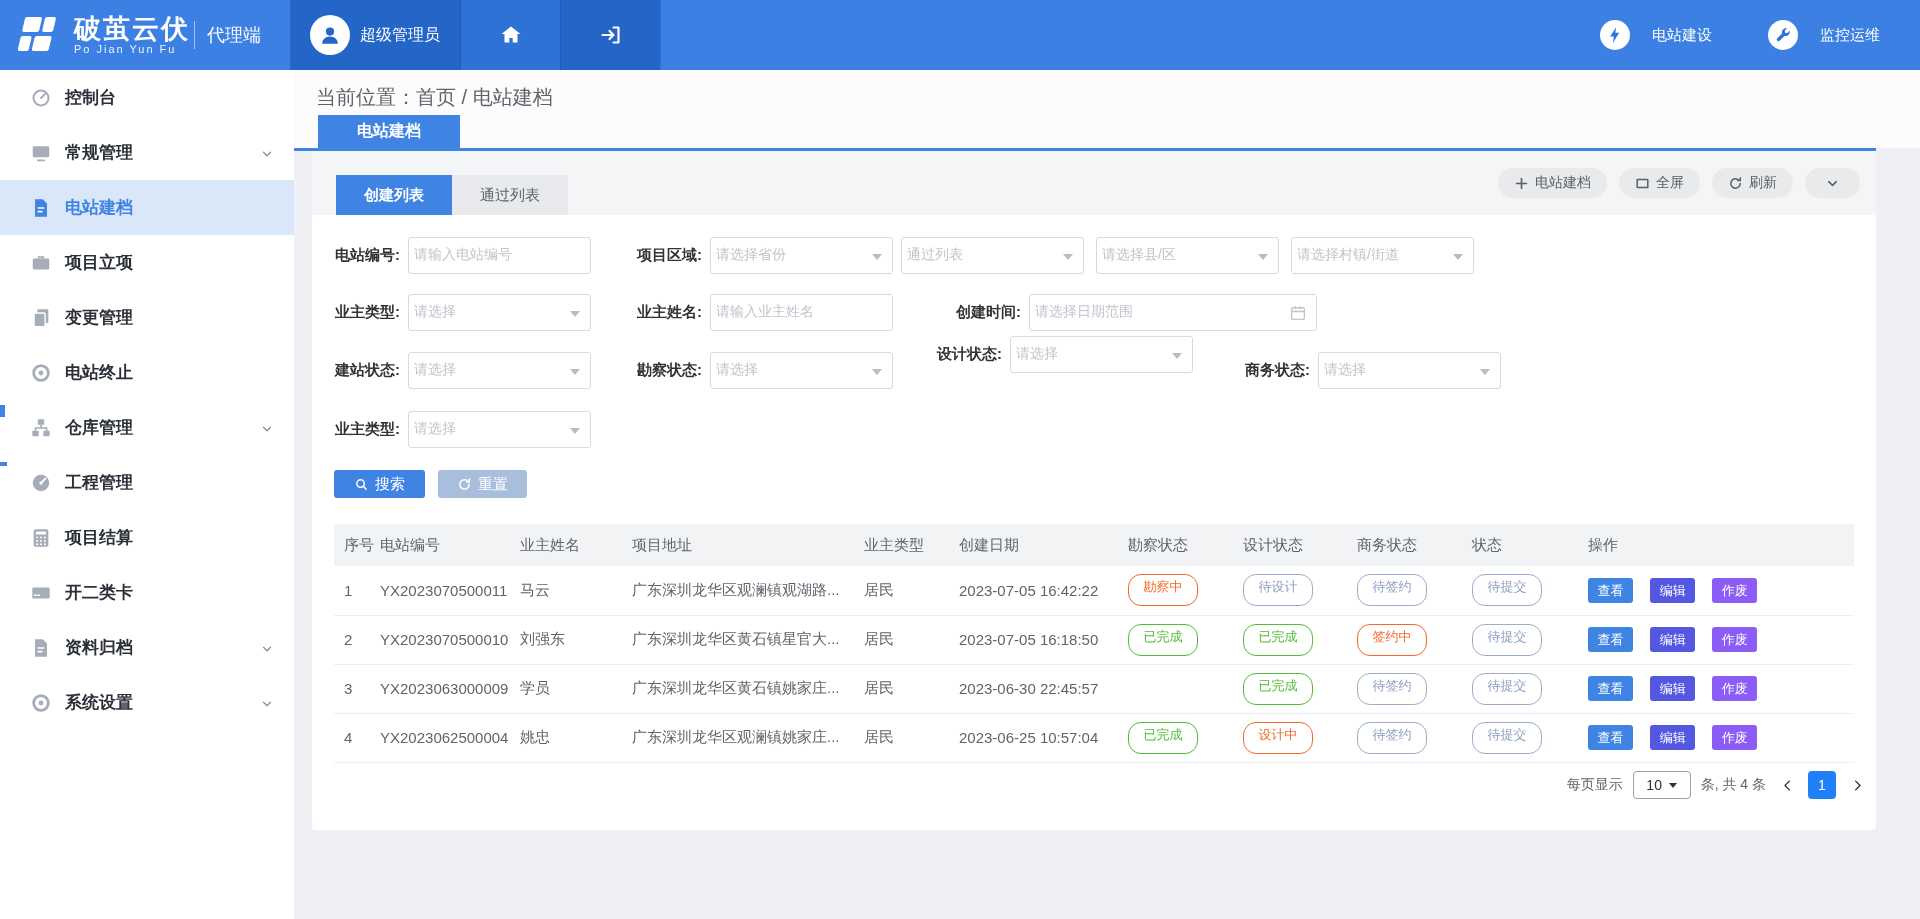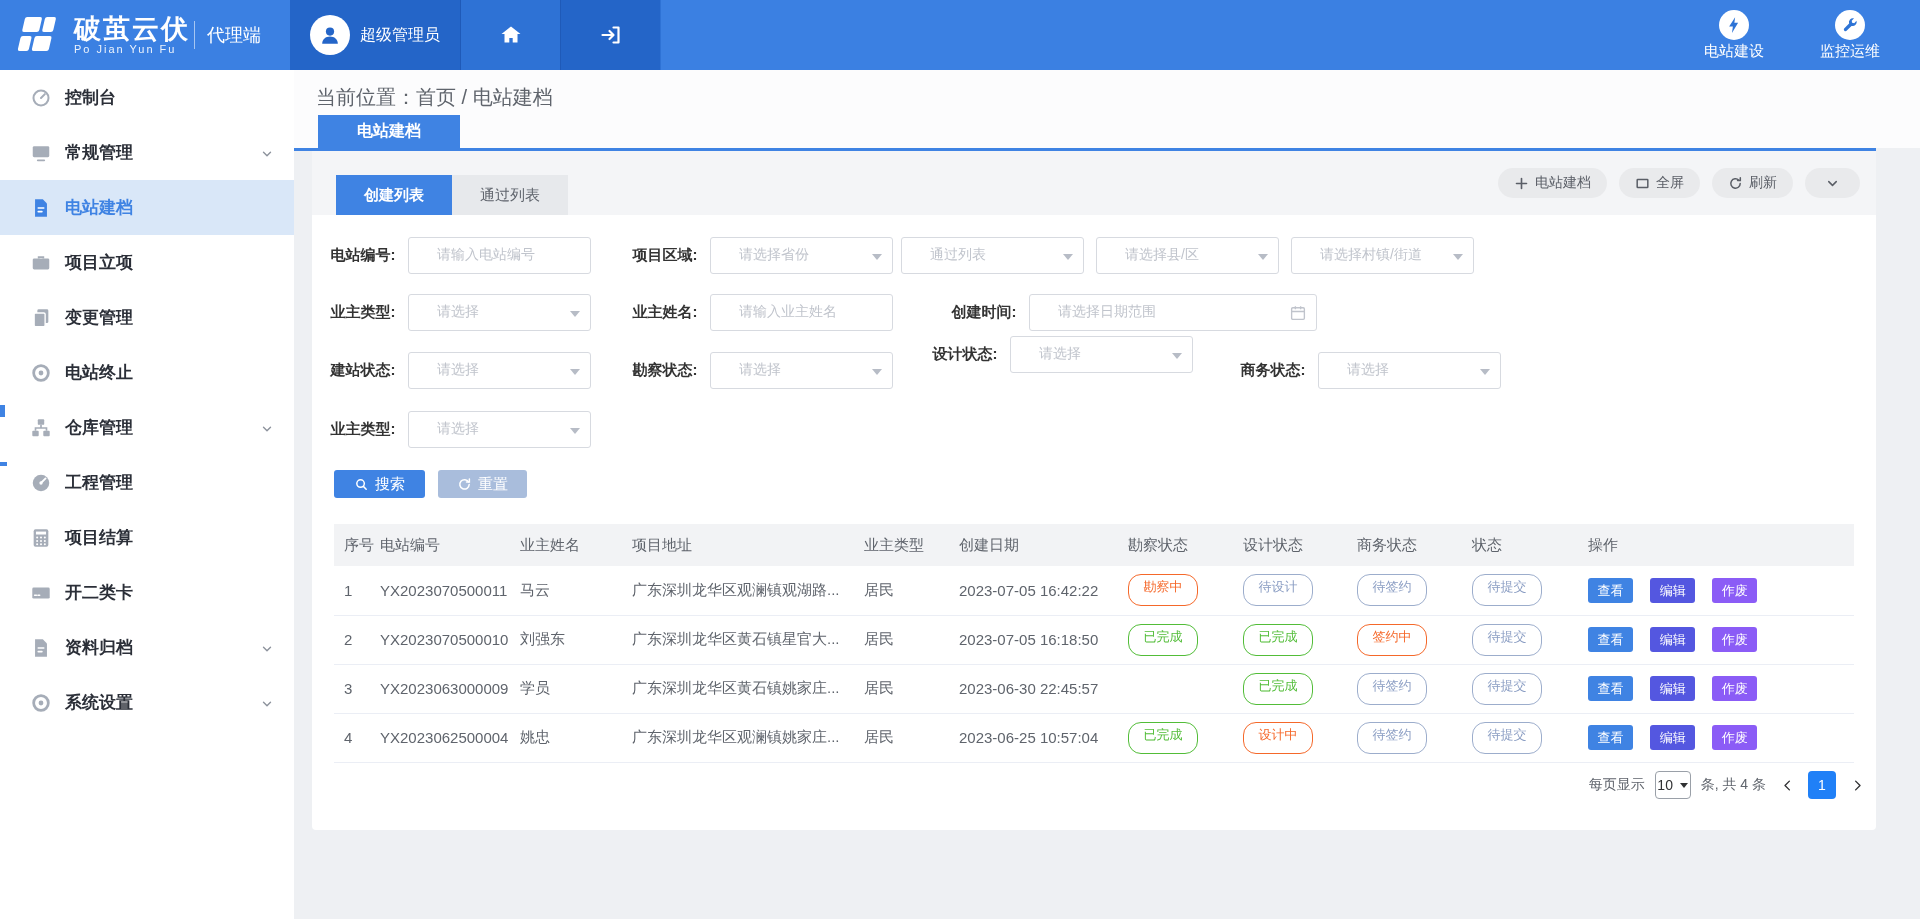--- a/index.html
+++ b/index.html
@@ -15,21 +15,21 @@
   .logo-txt .s { font-size:11px; letter-spacing:2px; opacity:.9; }
   .logo-div { width:1px; height:28px; background:rgba(255,255,255,.55); margin:0 12px 0 4px; align-self:center; }
   .portal { font-size:18px; align-self:center; white-space:nowrap; }
   .seg { height:70px; display:flex; align-items:center; justify-content:center; }
   .seg-user { width:170px; background:#2465c8; gap:10px; }
   .seg-home { width:101px; background:#2e72d5; border-left:1px solid #1f5ab8; border-right:1px solid #1f5ab8; }
   .seg-out  { width:100px; background:#2465c8; border-right:1px solid #2e72d5; }
   .avatar { width:40px; height:40px; border-radius:50%; background:#fff; display:flex; align-items:center; justify-content:center; }
   .uname { font-size:16px; }
   .qwrap { margin-left:auto; display:flex; align-items:center; gap:56px; padding-right:40px; }
-  .qnav { display:flex; align-items:center; gap:2px; cursor:pointer;flex-direction:column; }
+  .qnav { display:flex; align-items:center; gap:22px; cursor:pointer; }
   .qcirc { width:30px; height:30px; border-radius:50%; background:#fff; display:flex; align-items:center; justify-content:center; }
   .qnav span.lbl { font-size:15px; }
 
   
   .sidebar { position:absolute; left:0; top:70px; width:294px; height:849px; background:#fff; }
   .side-item { height:55px; display:flex; align-items:center; padding-left:30px; position:relative;
     font-size:17px; font-weight:bold; color:#2b2f38; cursor:pointer; }
   .side-item .ic { width:22px; height:22px; margin-right:13px; flex:none; display:flex; }
   .side-item.active { background:#d9e7f8; color:#3f83e3; }
   .side-chev { position:absolute; right:20px; top:50%; margin-top:-7px; }
@@ -50,23 +50,23 @@
   .band-tab { position:absolute; bottom:0; width:116px; height:40px; display:flex; align-items:center;
     justify-content:center; font-size:15px; cursor:pointer; }
   .band-tab.on { left:24px; background:#3f83e3; color:#fff; font-weight:bold; }
   .band-tab.off { left:140px; background:#e7e9ec; color:#5f646c; }
   .band-btns { position:absolute; right:16px; top:17px; display:flex; gap:12px; }
   .pill-btn { height:30px; border-radius:15px; background:#e9eaec; color:#5a5e66; font-size:14px;
     display:flex; align-items:center; gap:6px; padding:0 16px; cursor:pointer; }
 
   .card-body { position:relative; height:615px; }
   .fgroup { position:absolute; display:flex; align-items:center; height:38px; }
-  .flabel { width:74px; text-align:center; margin-right:8px; font-size:15px; font-weight:bold; color:#333; white-space:nowrap; }
+  .flabel { width:74px; text-align:right; margin-right:8px; font-size:15px; font-weight:bold; color:#333; white-space:nowrap; }
   .ctrl { height:37px; border:1px solid #d7dae0; border-radius:3px; background:#fff; display:flex;
-    align-items:center; padding:0 28px; font-size:14px; color:#c0c4cc; position:relative; }
+    align-items:center; padding:0 5px; font-size:14px; color:#c0c4cc; position:relative; }
   .w183 { width:183px; } .w288 { width:288px; }
   .caret { position:absolute; right:10px; top:16px; width:0; height:0;
     border-left:5px solid transparent; border-right:5px solid transparent; border-top:6px solid #b7bcc6; }
   .cal { position:absolute; right:9px; top:9px; }
 
   .btn { position:absolute; height:28px; border-radius:3px; color:#fff; font-size:15px;
     display:flex; align-items:center; justify-content:center; gap:6px; cursor:pointer; }
   .btn-search { left:22px; top:255px; width:91px; background:#3f83e3; }
   .btn-reset  { left:126px; top:255px; width:89px; background:#a9bddc; }
 
@@ -83,21 +83,21 @@
   .p-orange { color:#f5682a; border-color:#f5682a; }
   .p-green  { color:#52bd38; border-color:#52bd38; }
   .p-blue   { color:#8a9dc3; border-color:#9cadcc; }
   .abtn { display:inline-block; width:45px; height:25px; line-height:25px; text-align:center;
     border-radius:3px; color:#fff; font-size:13px; margin-right:13px; cursor:pointer; }
   .a-view { background:#3f83e3; } .a-edit { background:#5457e0; } .a-void { background:#8b5cf6; }
 
   
   .pager { position:absolute; top:556px; right:8px; height:28px; display:flex; align-items:center;
     gap:10px; font-size:14px; color:#5f646c; }
-  .pp-select { width:36px; height:28px; border:1px solid #9aa0a8; border-radius:4px; display:flex;
+  .pp-select { width:58px; height:28px; border:1px solid #9aa0a8; border-radius:4px; display:flex;
     align-items:center; justify-content:center; gap:7px; color:#303133; cursor:pointer; background:#fff; }
   .pp-caret { width:0; height:0; border-left:4.5px solid transparent; border-right:4.5px solid transparent;
     border-top:5.5px solid #303133; }
   .pchev { width:22px; height:28px; display:flex; align-items:center; justify-content:center; cursor:pointer; }
   .page-num { width:28px; height:28px; border-radius:4px; background:#2080f7; color:#fff; display:flex;
     align-items:center; justify-content:center; cursor:pointer; }
 </style>
 </head>
 <body>
 

